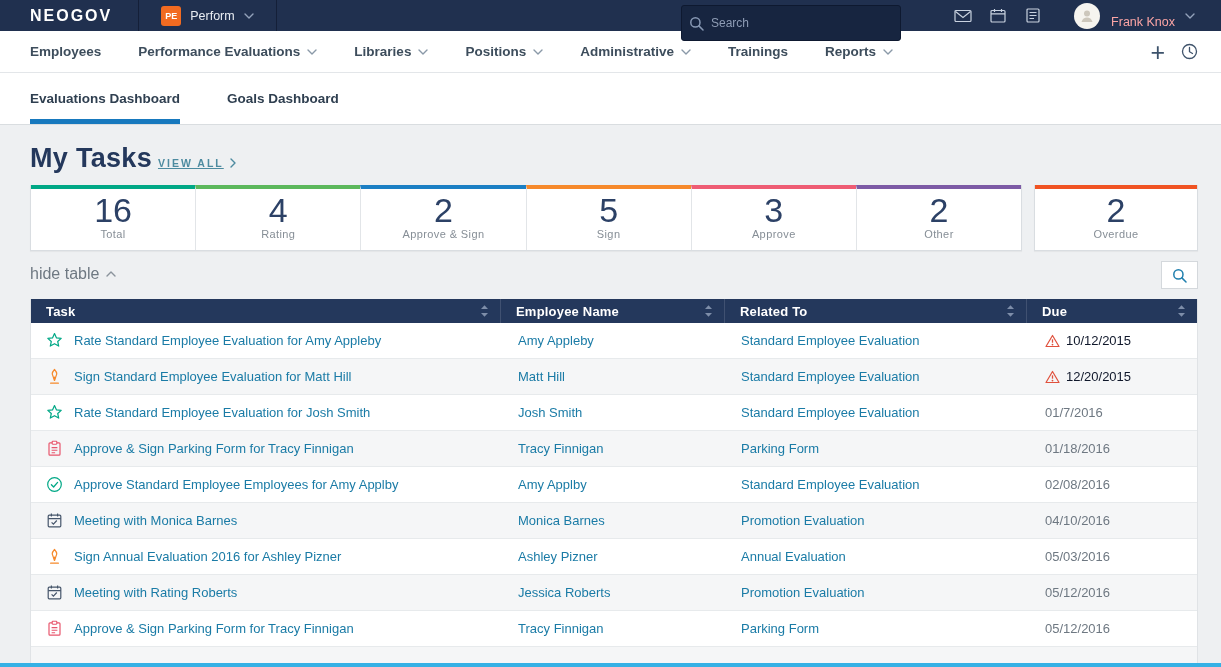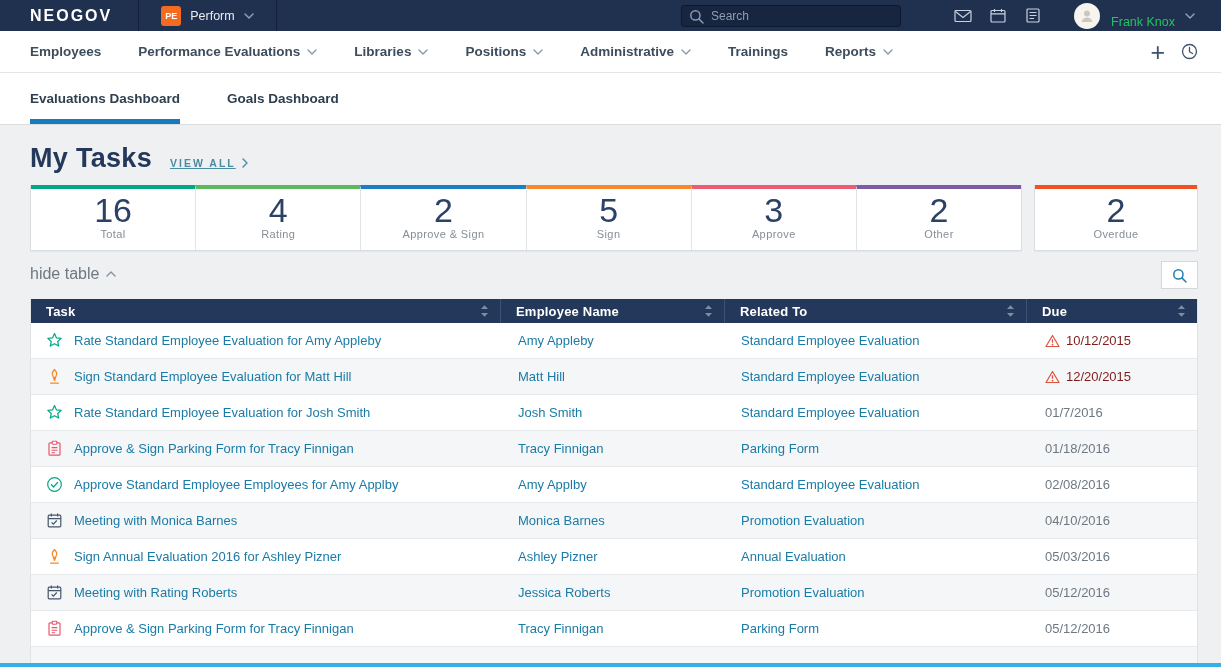--- a/index.html
+++ b/index.html
@@ -12,48 +12,48 @@
   .topbar { height:31px; background:#20304f; display:flex; align-items:center; position:relative; color:#fff; }
   .brand { font-size:16px; font-weight:bold; letter-spacing:2px; color:#fff; padding:0 26px 0 30px; cursor:pointer; }
   .tbsep { width:1px; height:31px; background:#141f38; }
   .product { display:flex; align-items:center; gap:9px; padding:0 22px; height:31px; cursor:pointer; }
   .pe-badge { width:20px; height:20px; background:#f26b21; border-radius:3px; display:flex; align-items:center; justify-content:center; font-size:9px; font-weight:bold; color:#fff; }
   .product-name { font-size:12.5px; color:#e8ecf2; }
   .chev { display:inline-flex; align-items:center; }
   .chev.light { color:#93a2bb; }
   .chev.teal { color:#4d8ba0; }
   .chev.gray { color:#8a939c; }
-  .tb-search { position:absolute; left:681px; top:5px; width:220px; height:22px; background:#172540; border:1px solid #0e1930; border-radius:3px; display:flex; align-items:center; padding:0 7px; gap:7px; }
+  .tb-search { position:absolute; left:681px; top:5px; width:220px; height:36px; background:#172540; border:1px solid #0e1930; border-radius:3px; display:flex; align-items:center; padding:0 7px; gap:7px; }
   .tb-search input { background:transparent; border:none; outline:none; color:#aab4c6; font-size:12px; width:100%; font-family:"Liberation Sans", sans-serif; }
   .tb-search input::placeholder { color:#8e9cb4; }
   .tb-right { position:absolute; right:0; top:0; height:31px; display:flex; align-items:center; padding-right:26px; }
   .tb-icon { width:35px; display:flex; justify-content:center; align-items:center; cursor:pointer; }
   .user { display:flex; align-items:center; margin-left:24px; cursor:pointer; }
   .avatar { width:26px; height:26px; border-radius:50%; background:#f6f4ef; display:flex; align-items:center; justify-content:center; overflow:hidden; }
-  .user-name { font-size:12.5px; color:#22c55e; margin:13px 10px 0 11px; }
+  .user-name { font-size:12.5px; color:#fca5a5; margin:13px 10px 0 11px; }
 
   
   .nav { height:42px; background:#fff; border-bottom:1px solid #e3e6e9; display:flex; align-items:center; justify-content:space-between; padding:0 23px 0 30px; }
   .nav-items { display:flex; align-items:center; }
   .nav-item { display:flex; align-items:center; gap:7px; margin-right:37px; font-size:13.5px; font-weight:bold; color:#3d4d5c; cursor:pointer; }
   .nav-item .chev { color:#8a99a8; }
   .nav-right { display:flex; align-items:center; gap:16px; }
   .plus { font-size:25px; font-weight:normal; color:#3c526b; line-height:20px; cursor:pointer; }
   .nav-right .hist { display:flex; cursor:pointer; }
 
   
   .tabbar { height:52px; background:#fff; border-bottom:1px solid #d9dde0; display:flex; align-items:stretch; padding-left:30px; }
   .tab { display:flex; align-items:center; margin-right:47px; font-size:13.5px; font-weight:bold; color:#2f3f50; position:relative; cursor:pointer; }
   .tab.active::after { content:""; position:absolute; left:0; right:0; bottom:0; height:5px; background:#1779be; }
 
   
   .content { padding:0 23px 0 30px; }
   .heading-row { margin-top:18px; display:flex; align-items:baseline; height:30px; }
   h1 { font-size:27px; color:#24385c; font-weight:bold; letter-spacing:0.3px; }
-  .view-all { margin-left:18px; font-size:10.5px; letter-spacing:2px; font-weight:bold; color:#4d8ba0; display:flex; align-items:center; gap:6px; }
+  .view-all { margin-left:6px; font-size:10.5px; letter-spacing:2px; font-weight:bold; color:#4d8ba0; display:flex; align-items:center; gap:6px; }
   .view-all .va-label { text-decoration:underline; }
 
   
   .stats-row { margin-top:12px; display:flex; height:66px;border-radius:25px; }
   .stats-group { flex:1; display:flex; background:#fff; border:1px solid #d9dde1; border-top:none; box-shadow:0 1px 1px rgba(0,0,0,0.04); }
   .overdue-wrap { width:164px; margin-left:12px; display:flex; background:#fff; border:1px solid #d9dde1; border-top:none; box-shadow:0 1px 1px rgba(0,0,0,0.04); }
   .stat { flex:1; border-top:4px solid #ccc; padding-top:3px; cursor:pointer; }
   .stats-group .stat + .stat { border-left:1px solid #e2e5e8; }
   .stat-num { font-size:34px; font-weight:normal; color:#2c4166; text-align:center; line-height:36px; }
   .stat-label { font-size:11px; color:#868e96; text-align:center; letter-spacing:0.4px; }
@@ -72,21 +72,21 @@
   .col-emp { width:224px; }
   .col-rel { width:302px; }
   .col-due { flex:1; }
   .tbody .trow { display:flex; align-items:center; height:36px; border-bottom:1px solid #e7eaec; background:#fff; }
   .tbody .trow:nth-child(even) { background:#f5f6f7; }
   .cell { font-size:13px; }
   .cell-task { width:470px; padding-left:15px; display:flex; align-items:center; gap:11px; }
   .cell-emp { width:224px; padding-left:17px; }
   .cell-rel { width:302px; padding-left:16px; }
   .cell-due { flex:1; padding-left:18px; color:#6e7882; display:flex; align-items:center; gap:6px; }
-  .cell-due.overdue { color:#7f1d1d; }
+  .cell-due.overdue { color:#0f172a; }
   .link { color:#1a7ba6; }
   .row-icon { width:17px; height:17px; display:flex; align-items:center; justify-content:center; flex:0 0 17px; }
   .warn { display:flex; align-items:center; }
 
   .bottom-bar { position:absolute; bottom:0; left:0; width:1221px; height:4px; background:#35b1e5; }
 </style>
 </head>
 <body>
 
 <div class="page">

